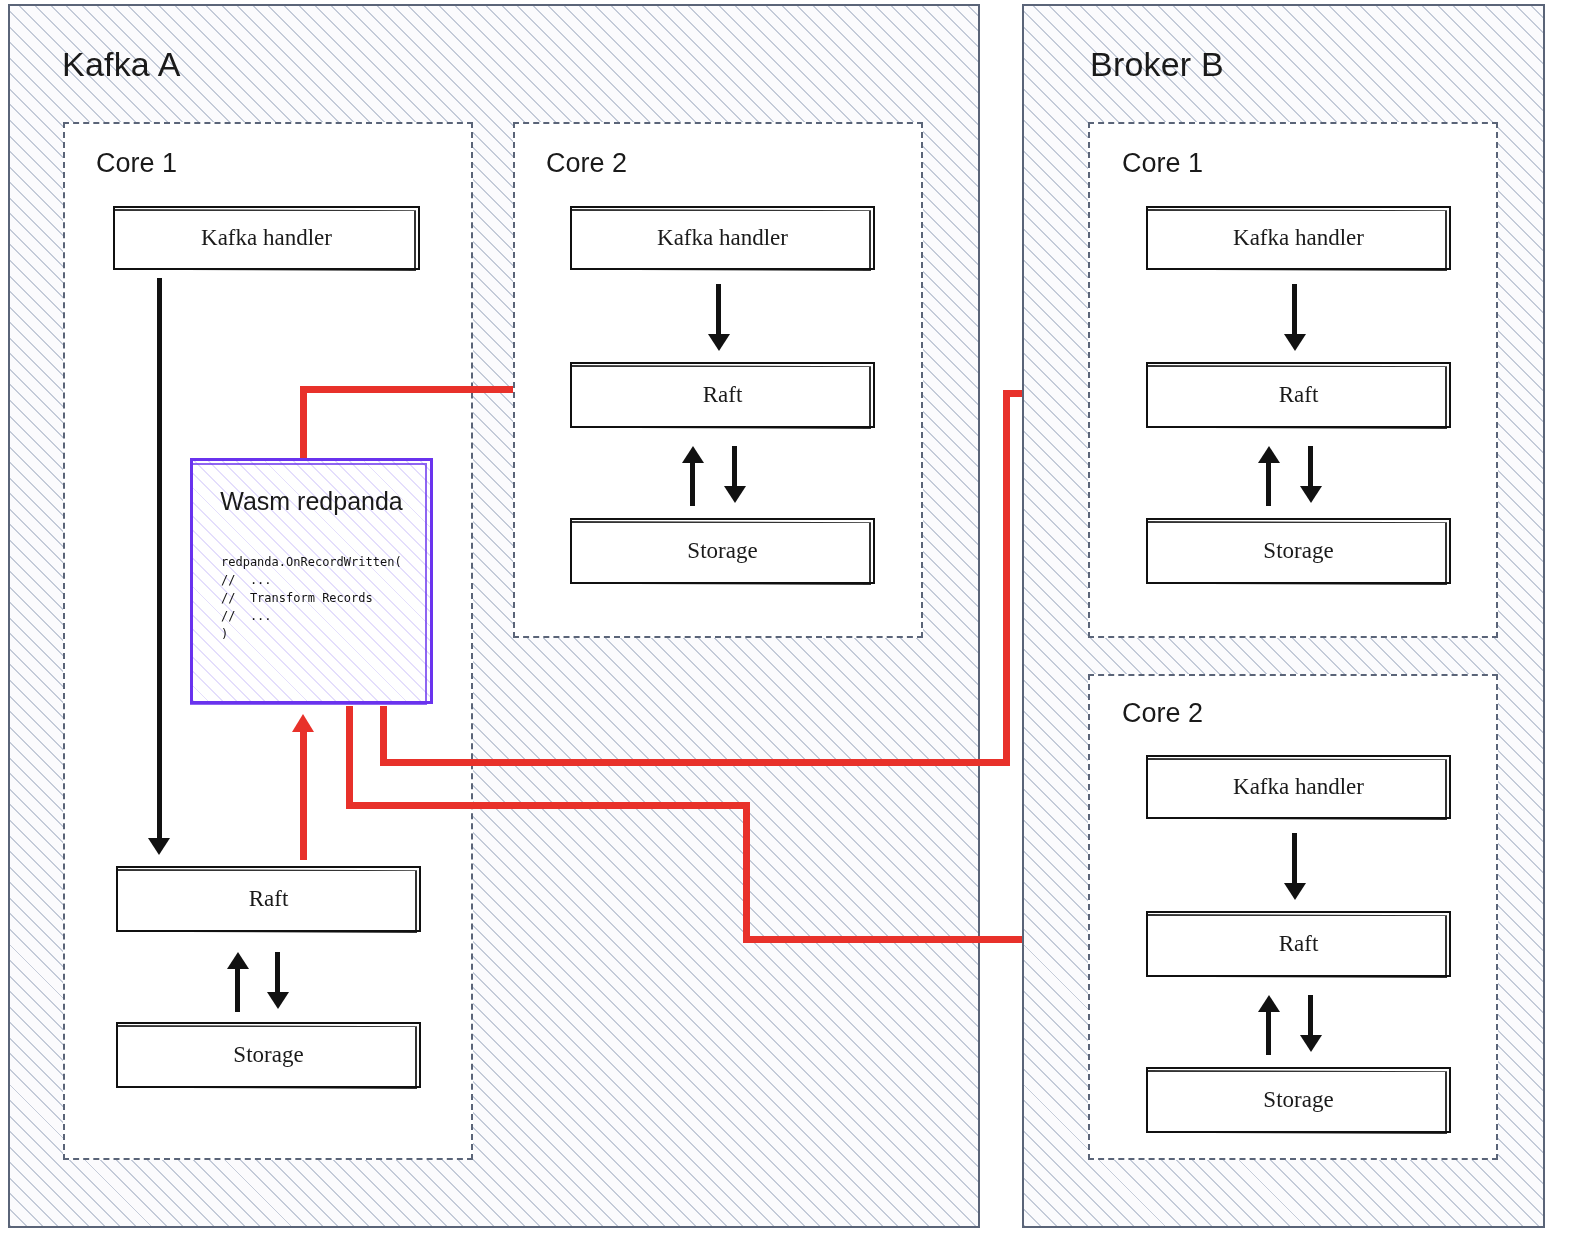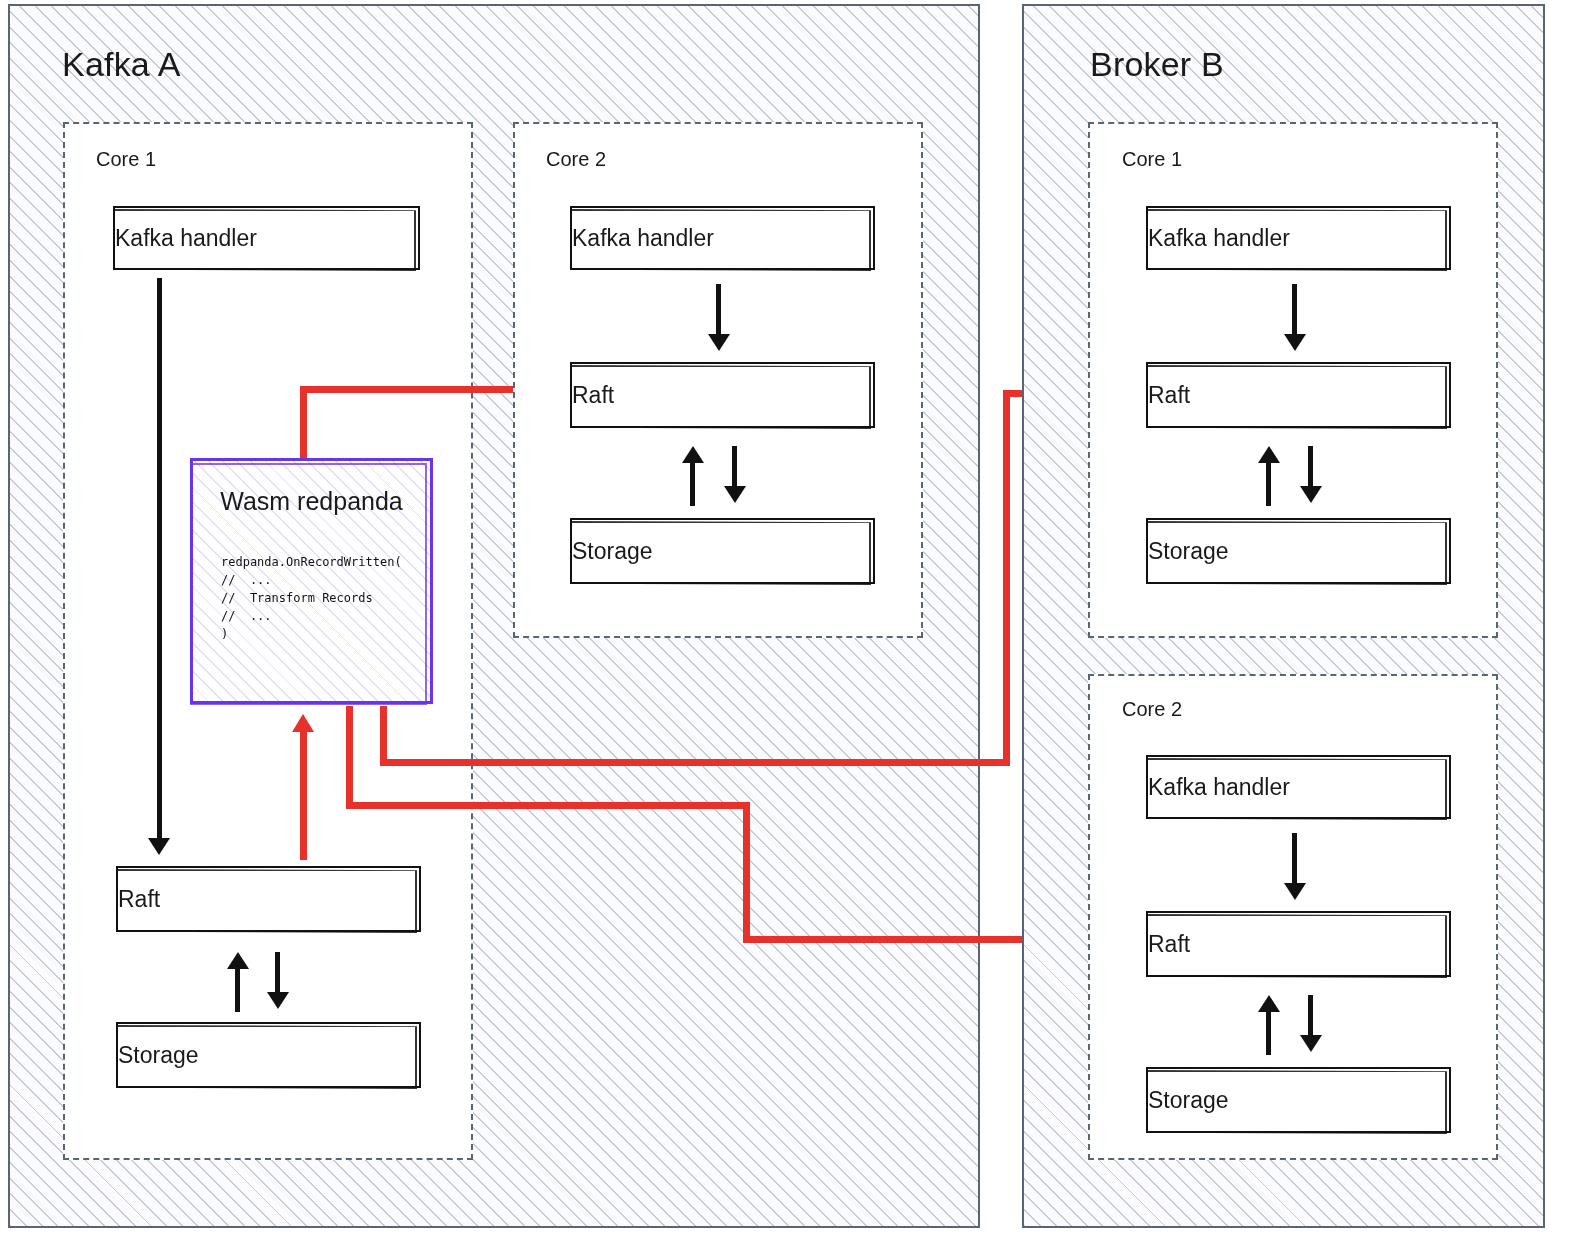--- a/index.html
+++ b/index.html
@@ -3,23 +3,23 @@
 <meta charset="utf-8">
 <style>
   html,body{margin:0;padding:0;background:#ffffff;}
   body{font-family:"Liberation Sans",sans-serif;}
   #stage{position:relative;width:1573px;height:1242px;background:#ffffff;overflow:hidden;}
   .broker{position:absolute;box-sizing:border-box;border:2px solid #5a6478;
     background-color:#fbfbfd;
     background-image:repeating-linear-gradient(45deg, rgba(150,163,186,.55) 0px, rgba(150,163,186,.55) 1.4px, rgba(255,255,255,0) 1.4px, rgba(255,255,255,0) 11px);}
   .broker-title{position:absolute;font-size:34px;color:#1a1a1a;letter-spacing:.2px;white-space:nowrap;}
   .core{position:absolute;box-sizing:border-box;border:2.5px dashed #5a6478;background:#ffffff;}
-  .core-title{position:absolute;font-size:20px;color:#1a1a1a;white-space:nowrap;}
+  .core-title{position:absolute;font-size:27px;color:#1a1a1a;white-space:nowrap;}
   .sbox{position:absolute;box-sizing:border-box;background:#ffffff;border:2.5px solid #111111;
-        display:flex;align-items:center;justify-content:flex-start;font-size:23px;color:#1a1a1a;}
+        display:flex;align-items:center;justify-content:center;font-size:23px;color:#1a1a1a;font-family:Liberation Serif, serif;}
   .sbox::before{content:"";position:absolute;left:-2px;top:1px;right:2px;bottom:-3px;
         border:2.2px solid #111111;pointer-events:none;
         clip-path:polygon(0 0,100% 2%,100% 100%,0.4% 98%);opacity:.85;}
   .sbox span{position:relative;z-index:2;}
   .wasm{position:absolute;box-sizing:border-box;border:3px solid #6a33ee;
         background-color:#ffffff;
         background-image:repeating-linear-gradient(45deg, rgba(120,90,240,.20) 0px, rgba(120,90,240,.20) 1.3px, rgba(255,255,255,0) 1.3px, rgba(255,255,255,0) 10px);}
   .wasm::before{content:"";position:absolute;left:-3px;top:2px;right:3px;bottom:-4px;
         border:2.5px solid #6a33ee;opacity:.75;pointer-events:none;}
   .wasm-title{position:absolute;left:0;right:0;top:26px;text-align:center;font-size:25px;color:#1a1a1a;}

